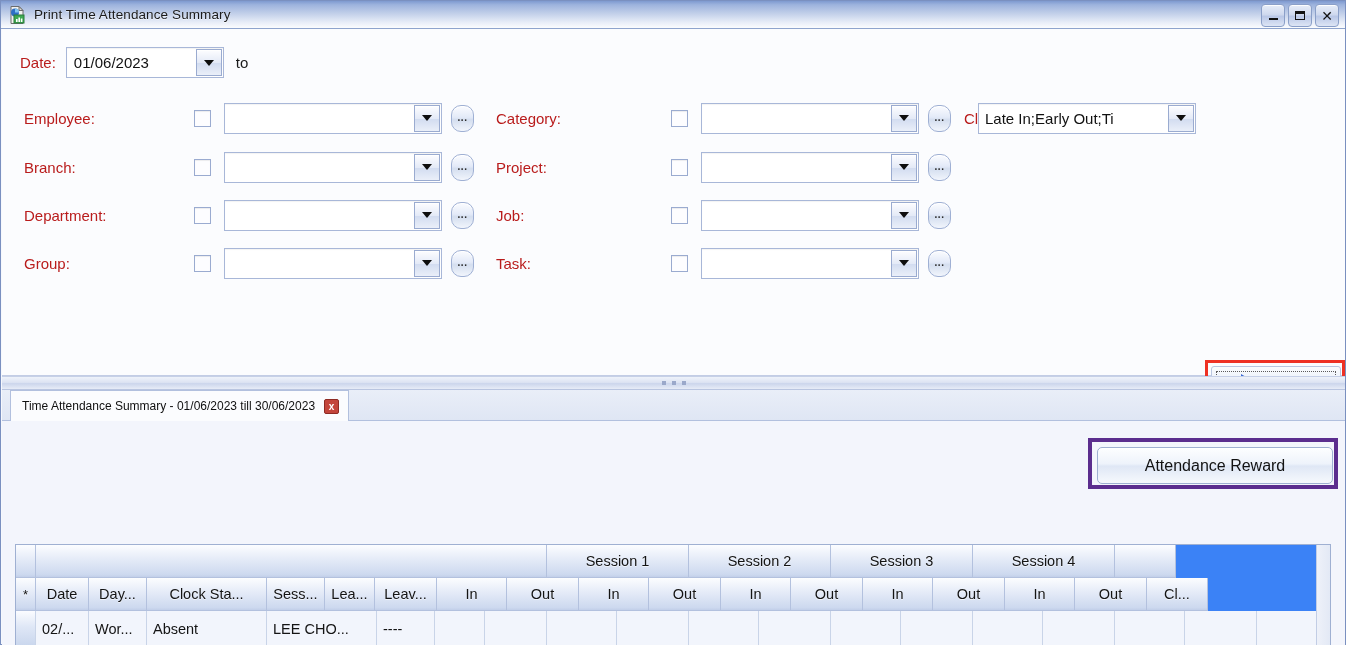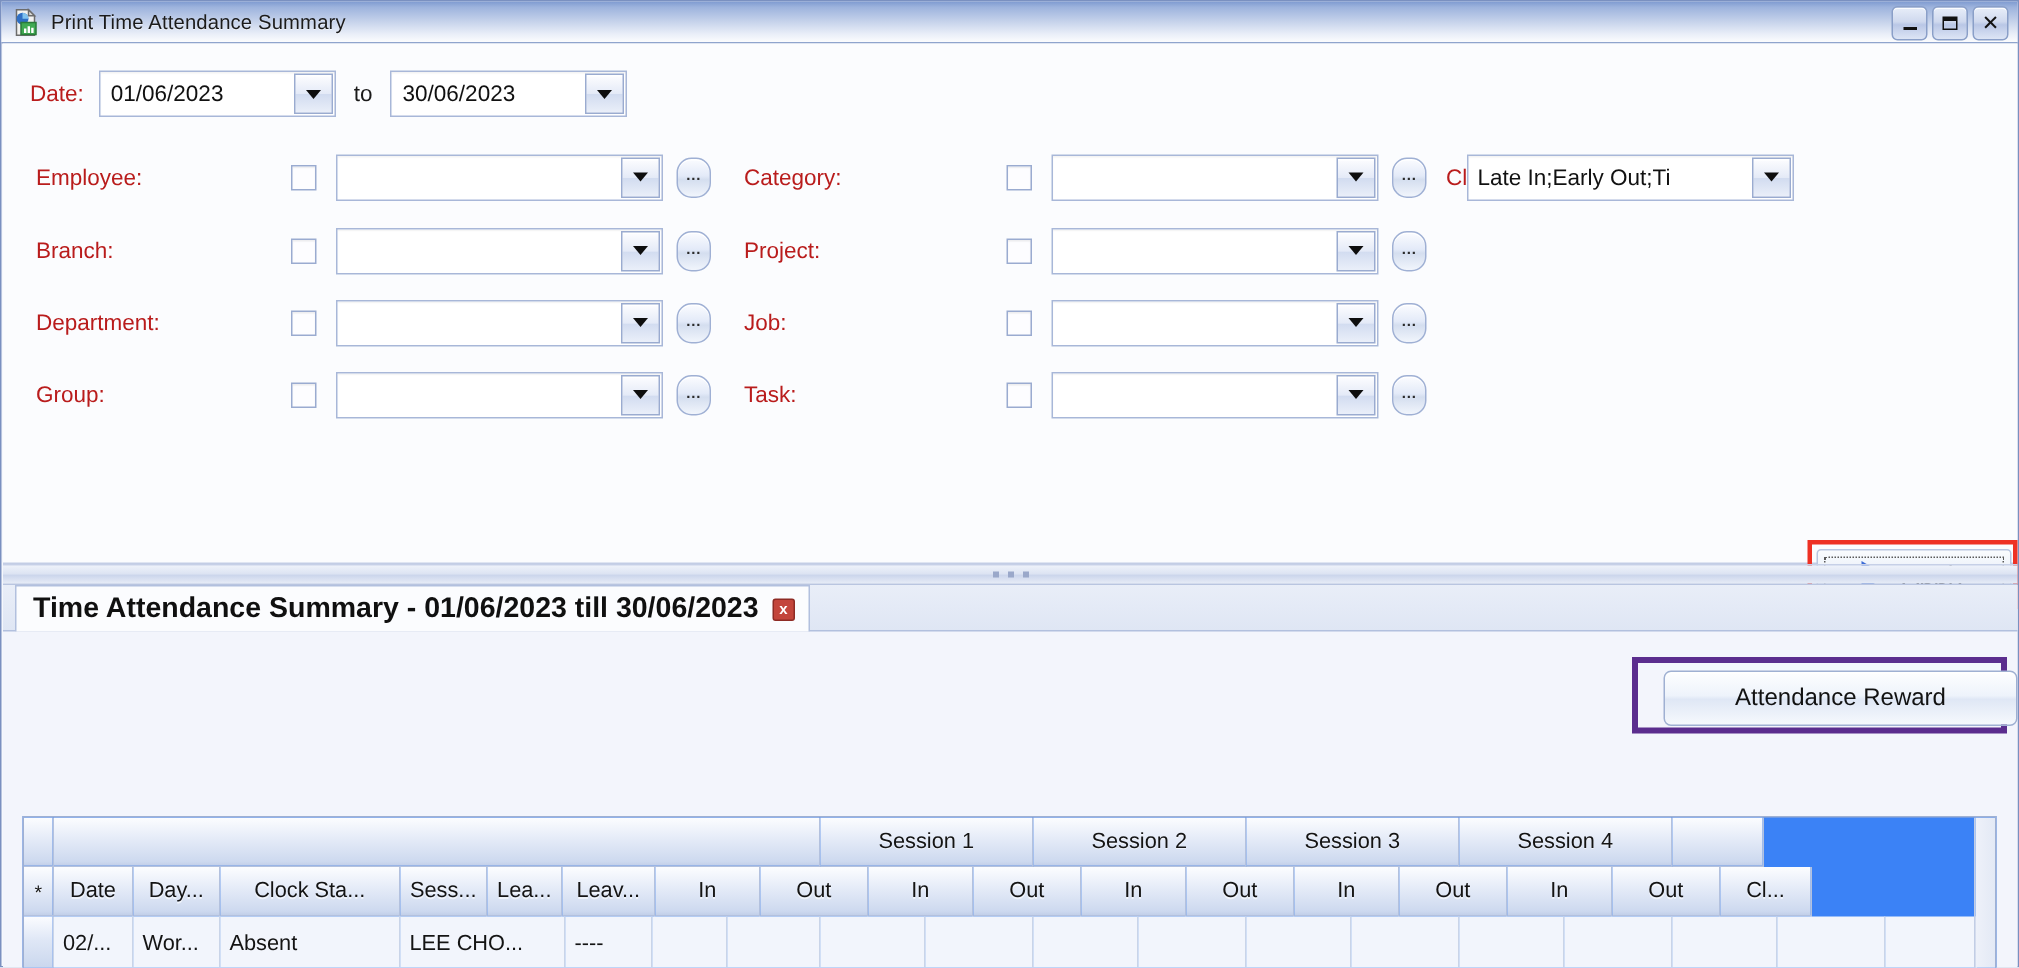--- a/index.html
+++ b/index.html
@@ -150,33 +150,33 @@
     position:absolute;left:0;top:0;width:100%;height:31px;
     background:linear-gradient(to bottom,#e9eef8,#dfe6f4);
     border-bottom:1px solid #b2c0de;box-sizing:border-box;
   }
   .tab{
     position:absolute;left:8px;top:0;height:31px;
     background:#fbfcfe;
     border:1px solid #b2c0de;border-bottom:none;box-sizing:border-box;
     display:flex;align-items:center;padding:0 9px 0 11px;gap:9px;
   }
-  .tab .tlabel{font-size:19px;color:#101010;white-space:nowrap;font-weight:bold;}
+  .tab .tlabel{font-size:12px;color:#101010;white-space:nowrap;}
   .tab-close{
     width:15px;height:15px;background:#c3453b;
     border:1px solid #8e2b24;box-sizing:border-box;border-radius:2px;
     color:#fff;font-size:10px;line-height:13px;text-align:center;font-weight:bold;
   }
 
   .reward-wrap{
     position:absolute;left:1087px;top:437px;width:250px;height:51px;
     border:4px solid #5b2d8e;box-sizing:border-box;
   }
   .reward-btn{
-    position:absolute;left:17px;top:5px;width:236px;height:37px;
+    position:absolute;left:5px;top:5px;width:236px;height:37px;
     background:linear-gradient(to bottom,#fdfeff 0%,#eef3fb 45%,#dfe7f5 52%,#f6f9fd 100%);
     border:1px solid #9fb0d2;border-radius:5px;box-sizing:border-box;
     display:flex;align-items:center;justify-content:center;
     box-shadow:inset 0 1px 0 #fff;
   }
   .reward-btn span{font-size:16px;color:#121212;}
 
   
   .grid{
     position:absolute;left:13px;top:119px;width:1316px;height:127px;
@@ -252,26 +252,20 @@
 
     <div class="row daterow">
       <span class="lbl">Date:</span>
       <div class="date-field">
         <span class="val">01/06/2023</span>
         <span class="ddbtn">
           <span class="caret"></span>
         </span>
       </div>
       <span class="to-lbl">to</span>
-      <div class="date-field" style="margin-left:0;">
-        <span class="val">30/06/2023</span>
-        <span class="ddbtn">
-          <span class="caret"></span>
-        </span>
-      </div>
     </div>
 
     <div class="row frow" style="left:22px;top:72px;">
       <span class="lbl" style="width:170px;">Employee:</span>
       <span class="chk"></span>
       <div class="combo" style="width:218px;margin-left:13px;">
         <span class="ctext"></span>
         <span class="ddbtn">
             <span class="caret"></span>
           </span>

